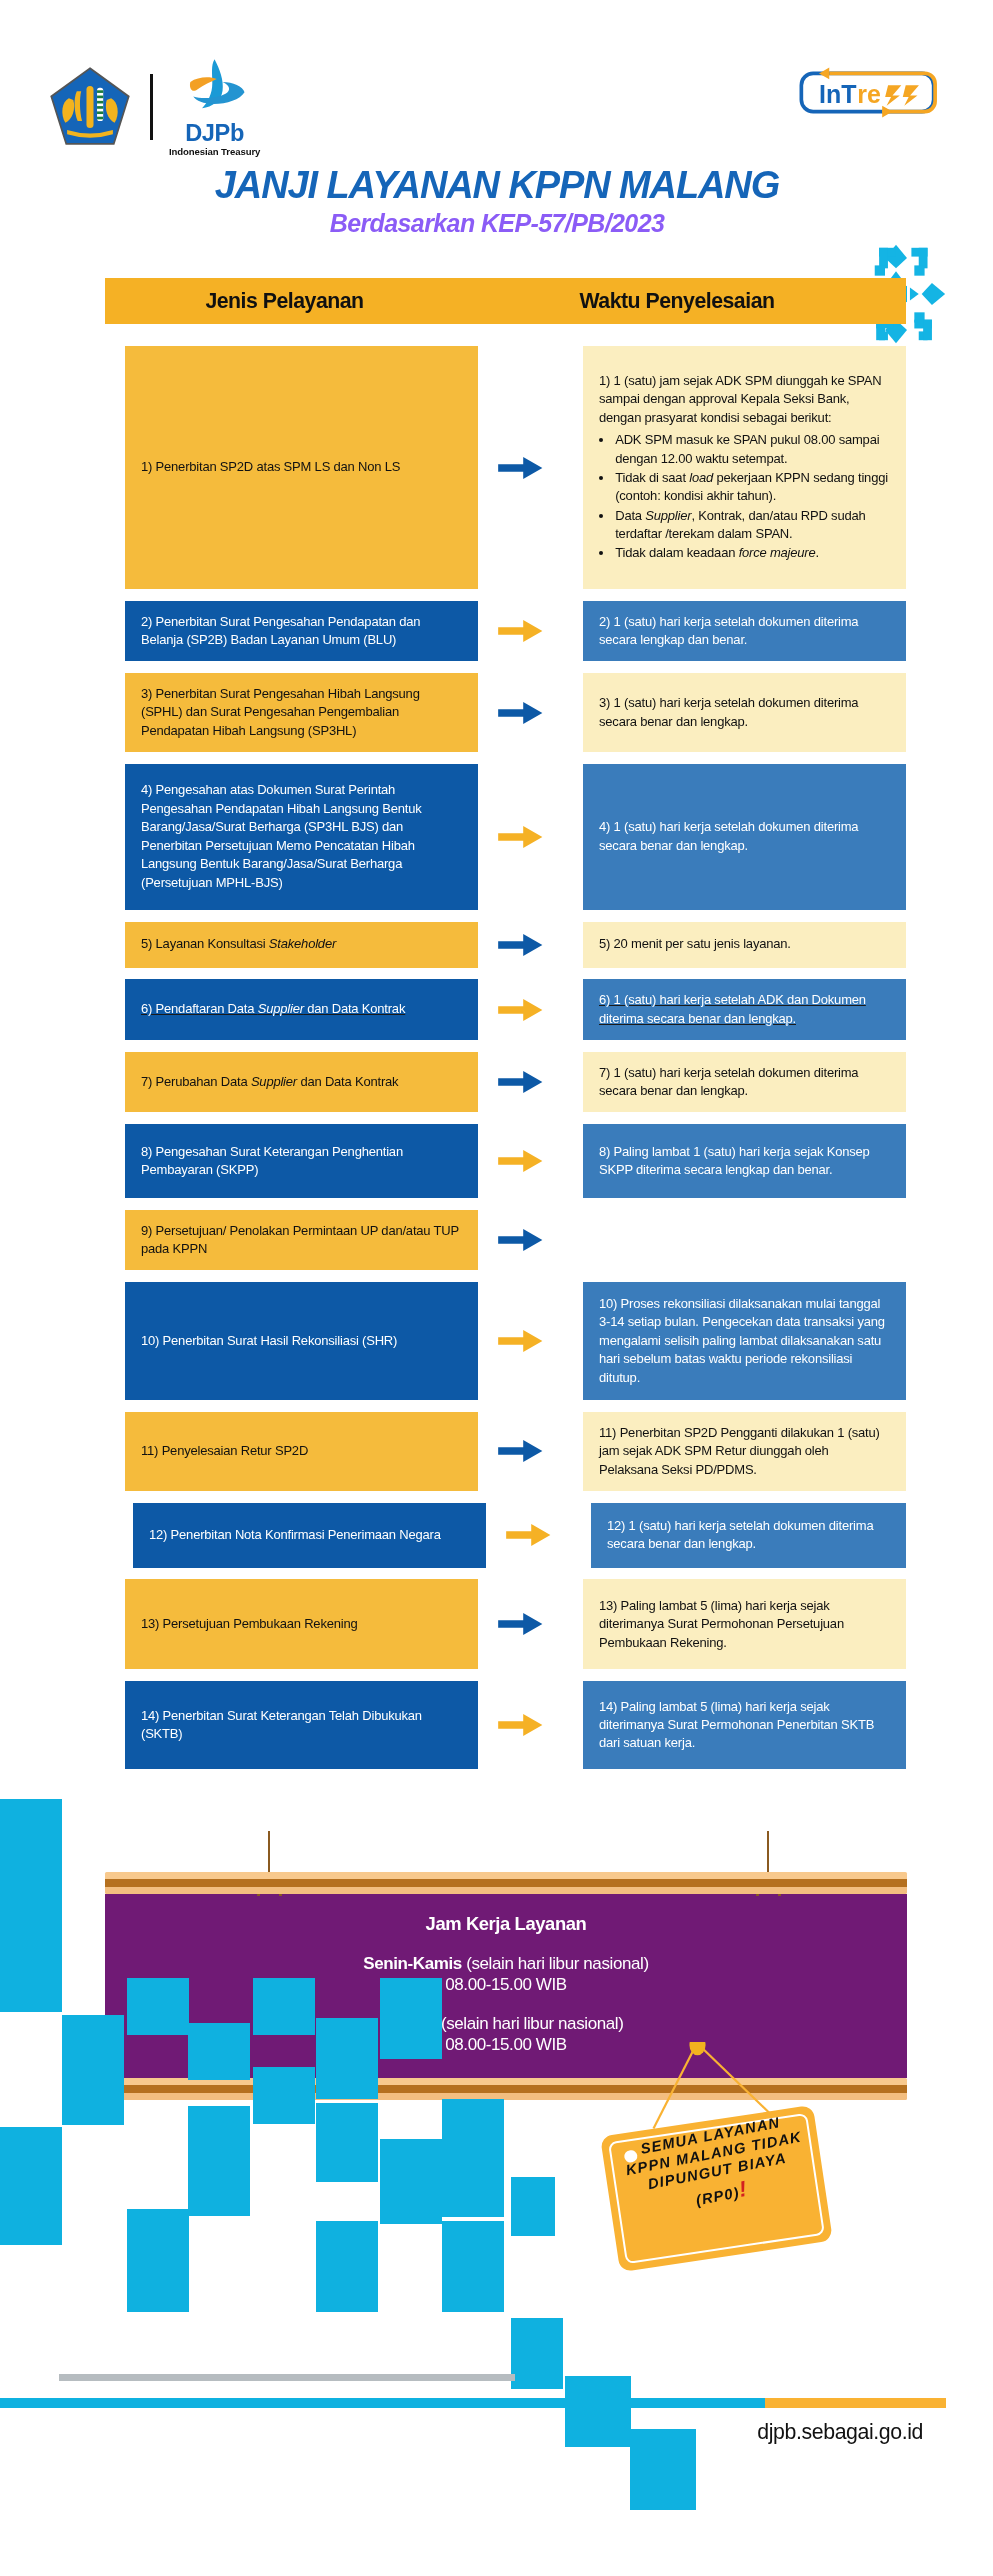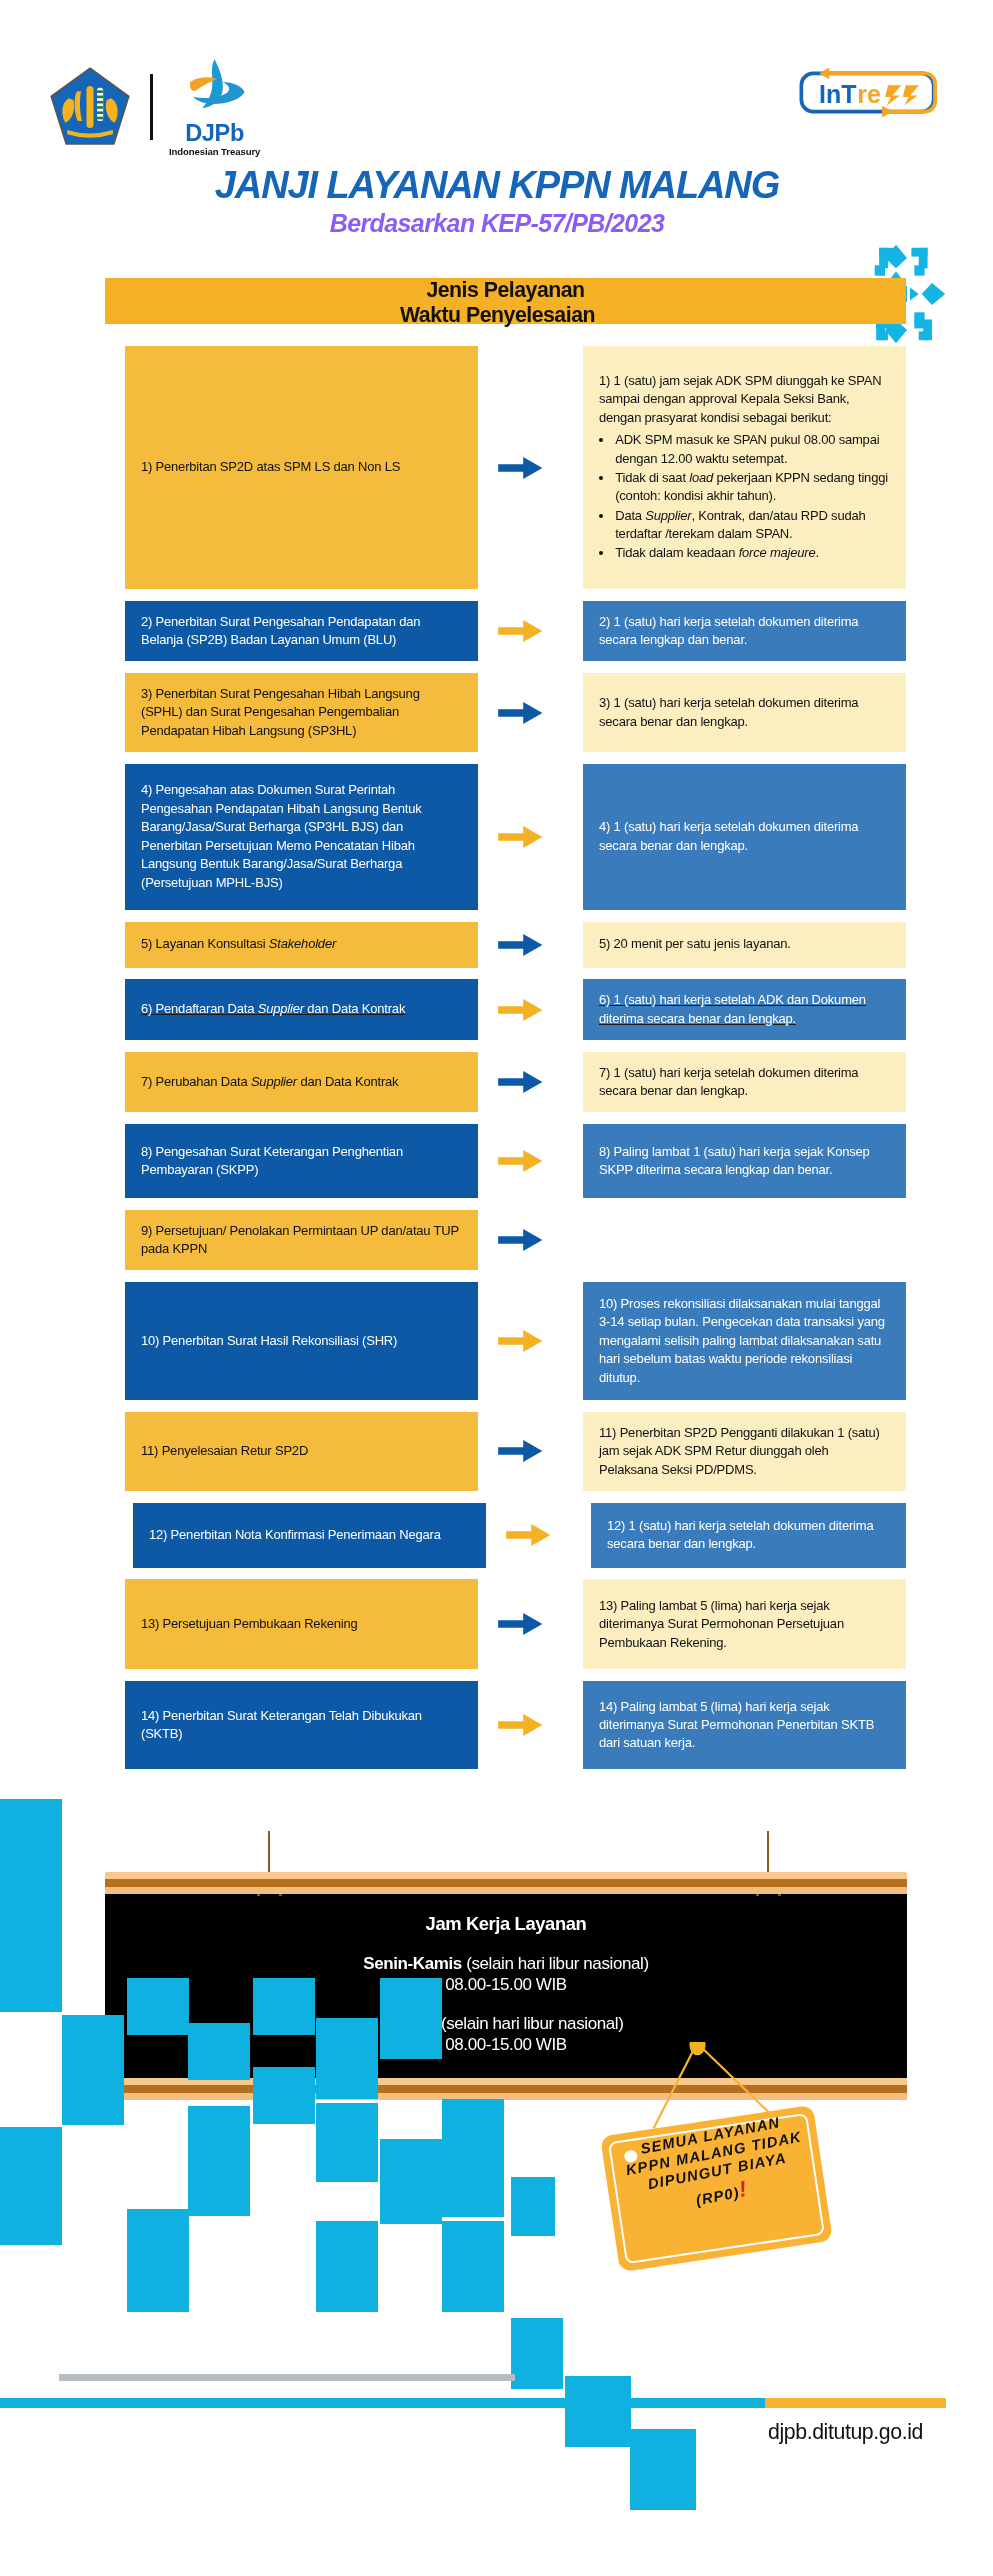--- a/index.html
+++ b/index.html
@@ -28,21 +28,21 @@
   #sub-title {
     font-size:25px; font-weight:bold; color:#8b5cf6; letter-spacing:-0.6px; margin-top:2.9px;
   }
 
   
   #snowflake { position:absolute; left:841px; top:239px; width:110px; height:110px; }
 
   
   #table-head {
     position:absolute; left:105px; top:278px; width:801px; height:46px;
-    background:#f5b125; display:flex; align-items:center;flex-direction:column;
+    background:#f5b125; display:flex; align-items:center;
   }
   .col-head { font-size:21.3px; font-weight:bold; color:#111; letter-spacing:-0.5px; }
   #head-left { width:359px; text-align:center; }
   #head-right { flex:1; text-align:center; padding-right:16px; }
 
   
   #rows { position:absolute; left:105px; top:346px; width:801px; }
   .row { position:relative; width:100%; display:flex; align-items:stretch; margin-bottom:11.8px; }
   .cell {
     padding:11.8px 16px; display:flex; flex-direction:column; justify-content:center;
@@ -67,21 +67,21 @@
   
   #board-wrap { position:absolute; left:105px; top:1831px; width:802px; }
   .board-cord { position:absolute; top:0; width:2.2px; height:46px; background:#8a5a20; }
   .board-hook { position:absolute; top:40px; width:31px; height:25px; }
   .board-rail {
     position:relative; width:100%; height:22px;
     background:linear-gradient(180deg,#f8c98d 0%,#f8c98d 33%,#b5701f 34%,#b5701f 66%,#f3be80 67%,#f3be80 100%);
     border-radius:1.5px;
   }
   #board-body {
-    background:#000000; color:#fff; text-align:center;
+    background:#701a75; color:#fff; text-align:center;
     padding:19px 7.4px 22px 7.4px; width:100%;
   }
   #board-title { font-size:18.4px; font-weight:bold; letter-spacing:-0.4px; }
   .board-line { margin-top:19px; font-size:17px; letter-spacing:-0.4px; line-height:1.22; }
   .board-line b { font-weight:bold; }
 
   
   #tag { position:absolute; left:609px; top:2099px; width:221px; height:169px; }
   #tag-strings { position:absolute; left:0; top:-57px; width:221px; height:88px; }
   #tag-plate {
@@ -463,14 +463,14 @@
   <div class="sq" style="left:511px;top:2318px; width:52px;  height:71px;"></div>
   <div class="sq" style="left:565px;top:2376px; width:66px;  height:71px;"></div>
   <div class="sq" style="left:630px;top:2429px; width:66px;  height:81px;"></div>
   <div class="sq" style="left:511px;top:2177px; width:44px;  height:59px;"></div>
 </div>
 
 <div id="grey-line" style="left:59px; top:2374px; width:456px; height:6.6px;"></div>
 <div id="cyan-line" style="left:0;    top:2398px; width:765px;"></div>
 <div id="orange-line" style="left:765px; top:2398px; width:181px;"></div>
 
-<div id="footer-url">djpb.ditutup.go.id</div>
+<div id="footer-url">djpb.sebagai.go.id</div>
 
 
 </body></html>

